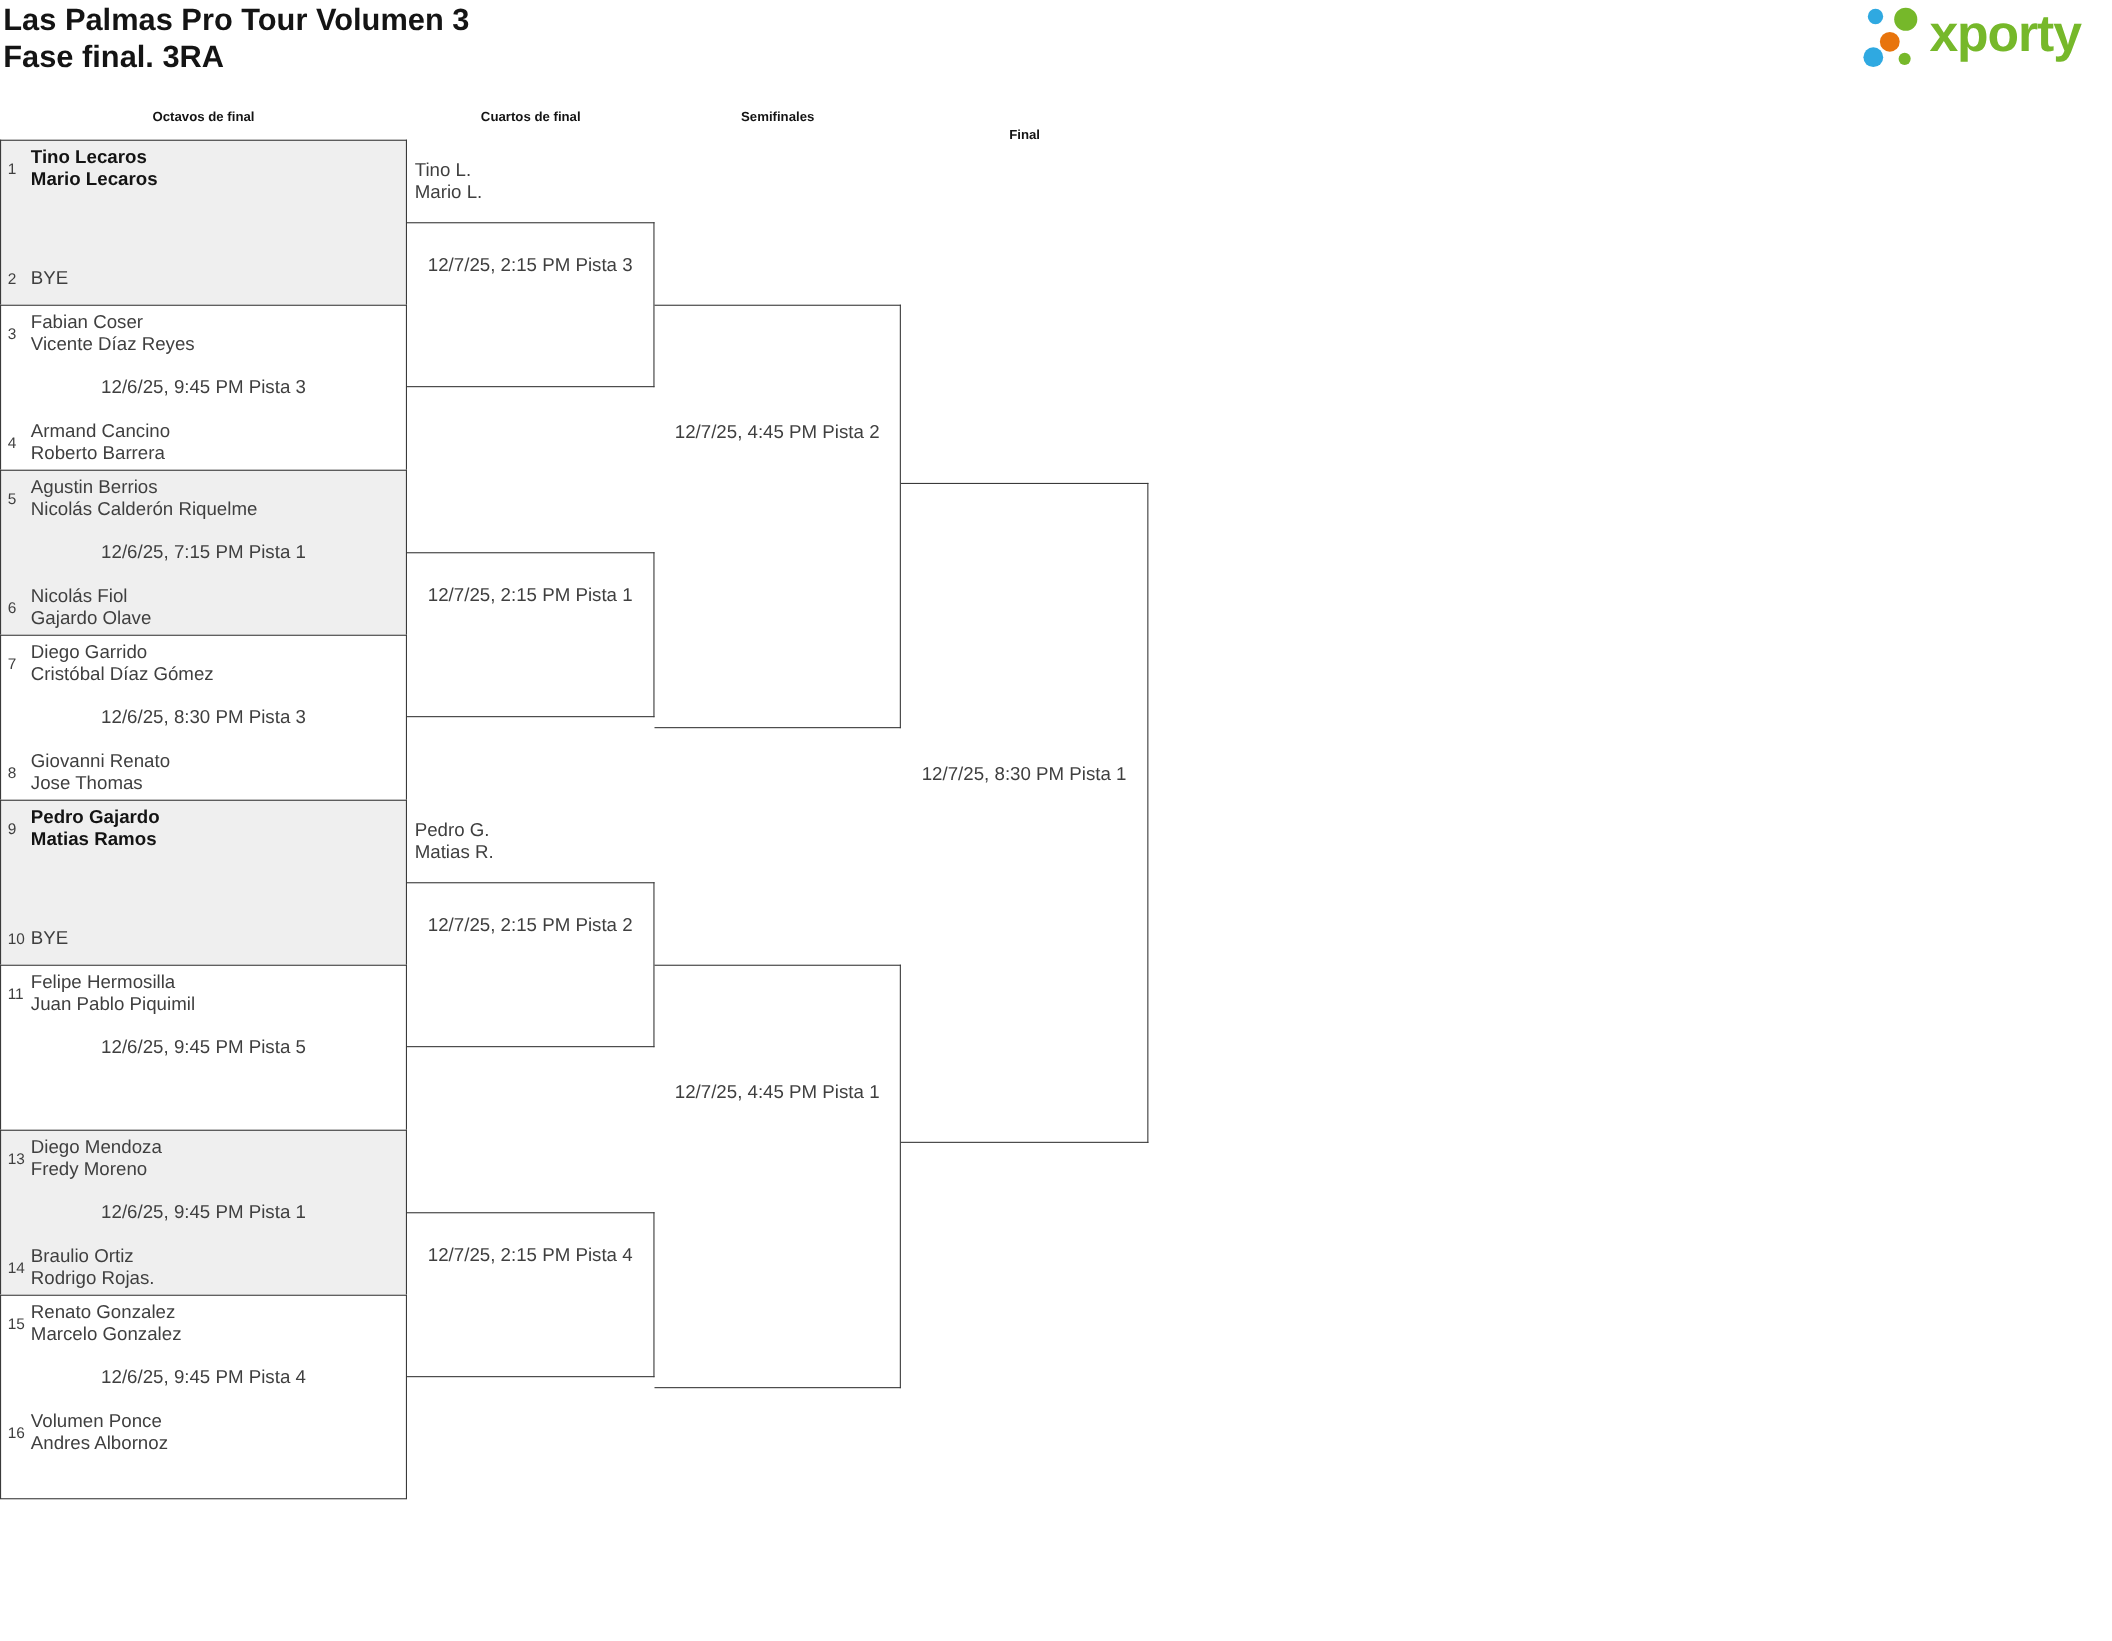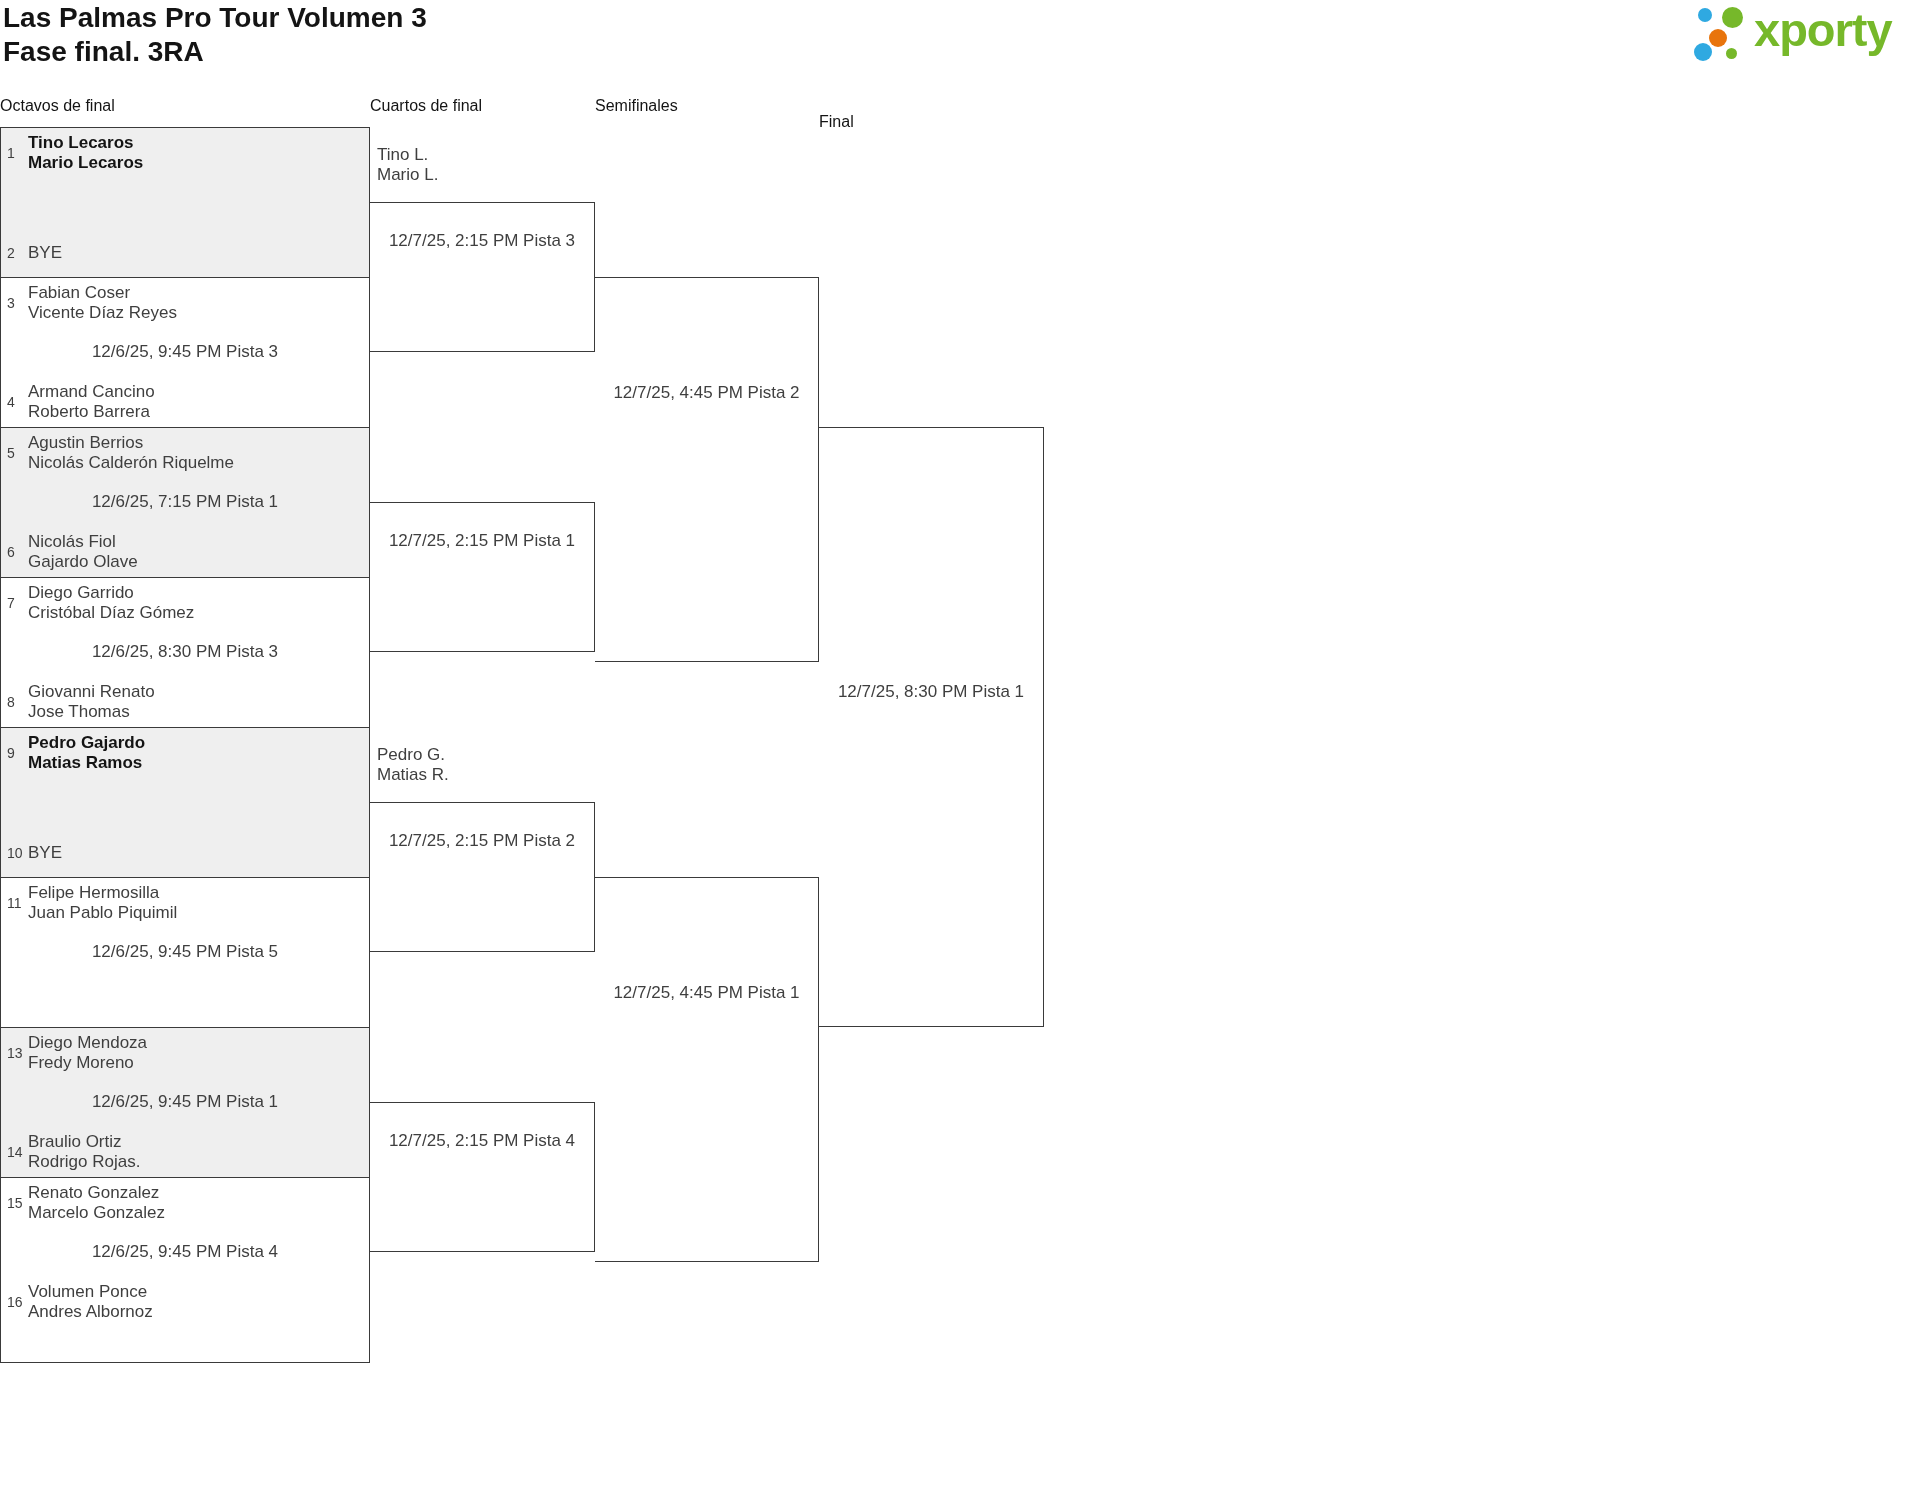--- a/index.html
+++ b/index.html
@@ -23,22 +23,22 @@
   .logo{position:absolute;left:1686px;top:0;width:230px;height:70px;}
   .logo .dot{position:absolute;border-radius:50%;}
   .dot-blue-top   {left:12px;top:8px; width:14px;height:14px;background:var(--brand-blue);}
   .dot-green-big  {left:36px;top:7px; width:21px;height:21px;background:var(--brand-green);}
   .dot-orange     {left:23px;top:29px;width:18px;height:18px;background:var(--brand-orange);}
   .dot-blue-bottom{left:8px; top:43px;width:18px;height:18px;background:var(--brand-blue);}
   .dot-green-small{left:40px;top:48px;width:11px;height:11px;background:var(--brand-green);}
   .logo-word{position:absolute;left:68px;top:2px;font-size:47px;font-weight:bold;
              letter-spacing:-1px;color:var(--brand-green);}
   
-  .round-h{position:absolute;top:95px;height:22px;font-size:16px;font-weight:normal;
-           color:var(--text-dark);text-align:left;line-height:22px;}
+  .round-h{position:absolute;top:95px;height:22px;font-size:12px;font-weight:bold;
+           color:var(--text-dark);text-align:center;line-height:22px;}
   .rh0{left:0;width:370px;} .rh1{left:370px;width:225px;}
   .rh2{left:595px;width:224px;} .rh3{left:819px;width:225px;margin-top:16px;}
   
   .o-match{position:absolute;left:0;width:370px;height:150px;background:#fff;
            border:1px solid var(--line);border-bottom:none;}
   .o-match.gray{background:var(--row-alt-gray);}
   .o-match.last{border-bottom:1px solid var(--line);height:186px;}
   .team{position:absolute;left:0;right:6px;display:flex;align-items:center;padding-left:6px;}
   .team-a{top:5px;}
   .team-b{top:104px;}
@@ -47,21 +47,21 @@
   .names{font-size:17px;line-height:20px;color:var(--text);}
   .winner .names div{font-weight:bold;color:var(--text-dark);}
   .mtime{position:absolute;left:0;top:64px;width:100%;text-align:center;
          font-size:17px;height:20px;line-height:20px;color:var(--text);}
   
   .q-box,.s-box,.f-box{position:absolute;background:transparent;
       border-top:1px solid var(--line);border-right:1px solid var(--line);
       border-bottom:1px solid var(--line);}
   .q-box{left:370px;width:225px;height:150px;}
   .s-box{left:595px;width:224px;height:385px;}
-  .f-box{left:819px;width:225px;height:600px;}
+  .f-box{left:819px;width:225px;height:600px;margin-top:12px;}
   .q-box .mtime{top:28px;}
   .s-box .mtime{top:105px;}
   .f-box .mtime{top:254px;}
   .adv{position:absolute;left:377px;font-size:17px;line-height:20px;color:var(--text);}
 </style>
 </head>
 <body>
 
 <div class="page">
 

